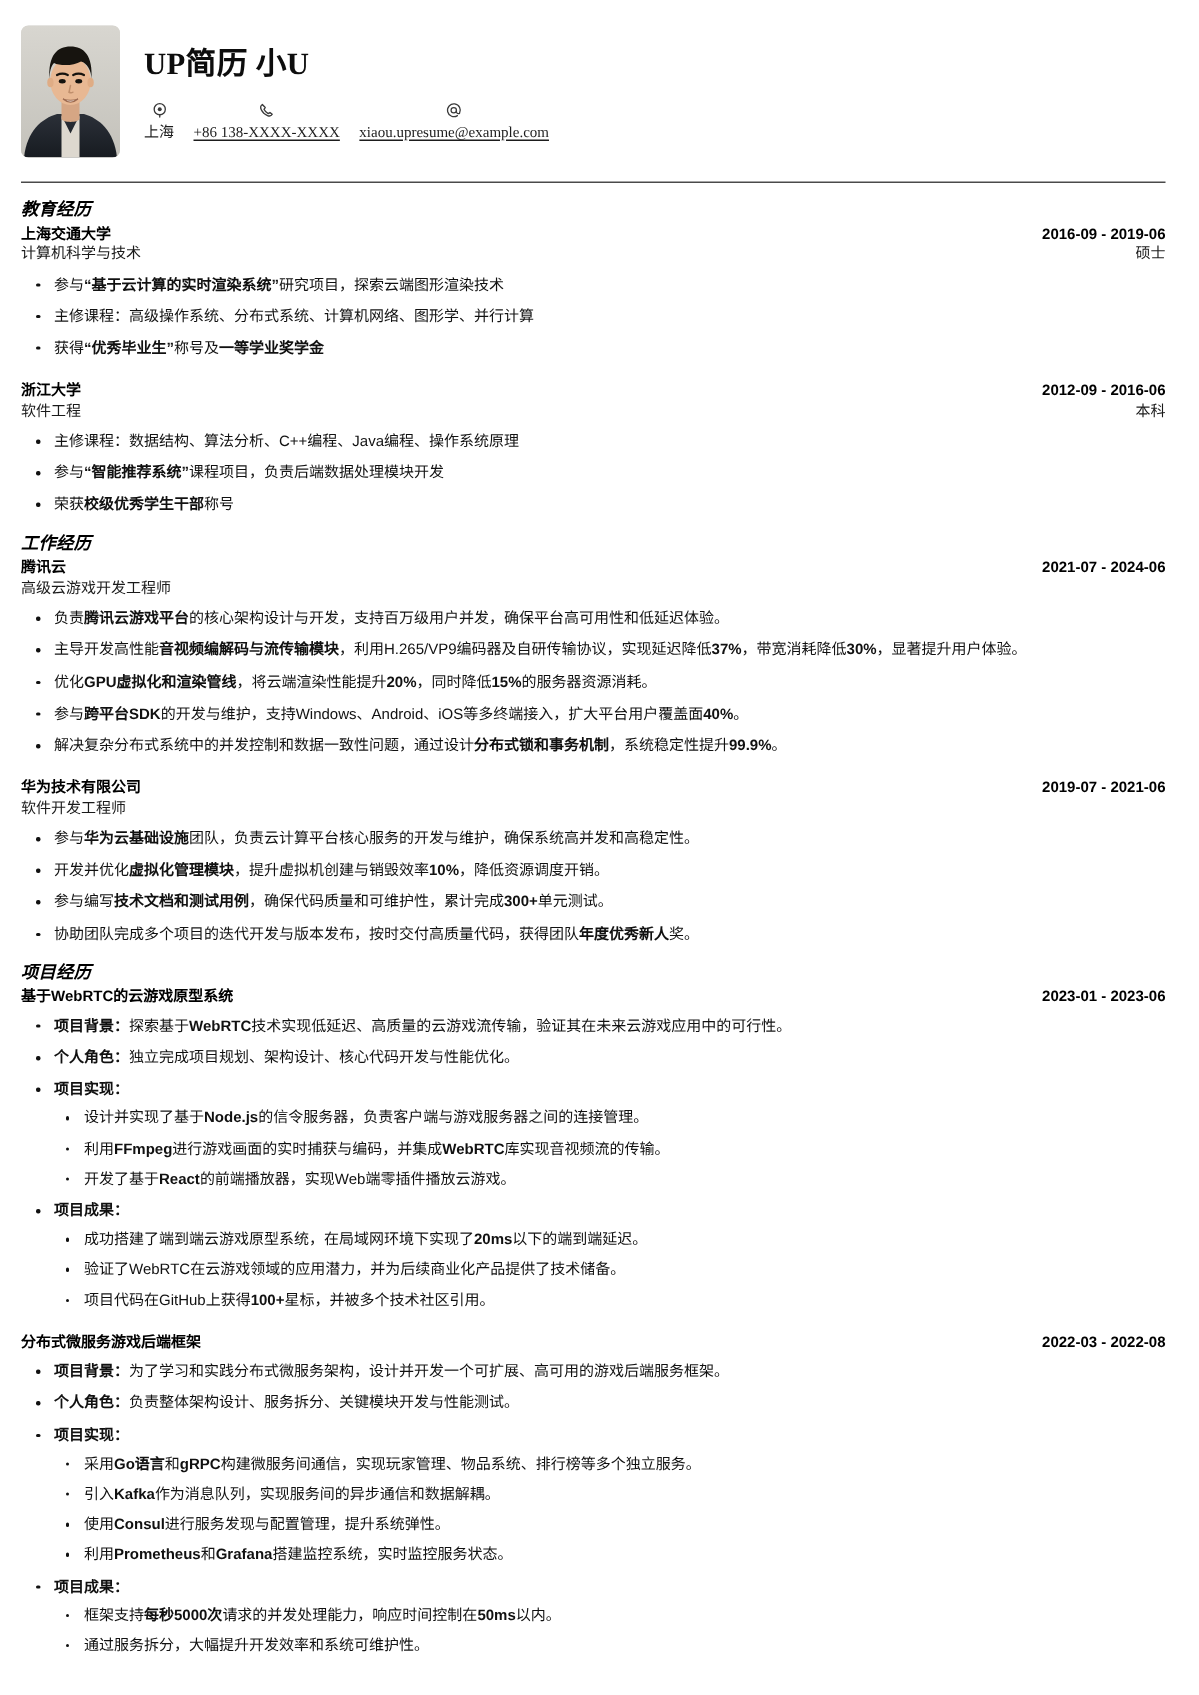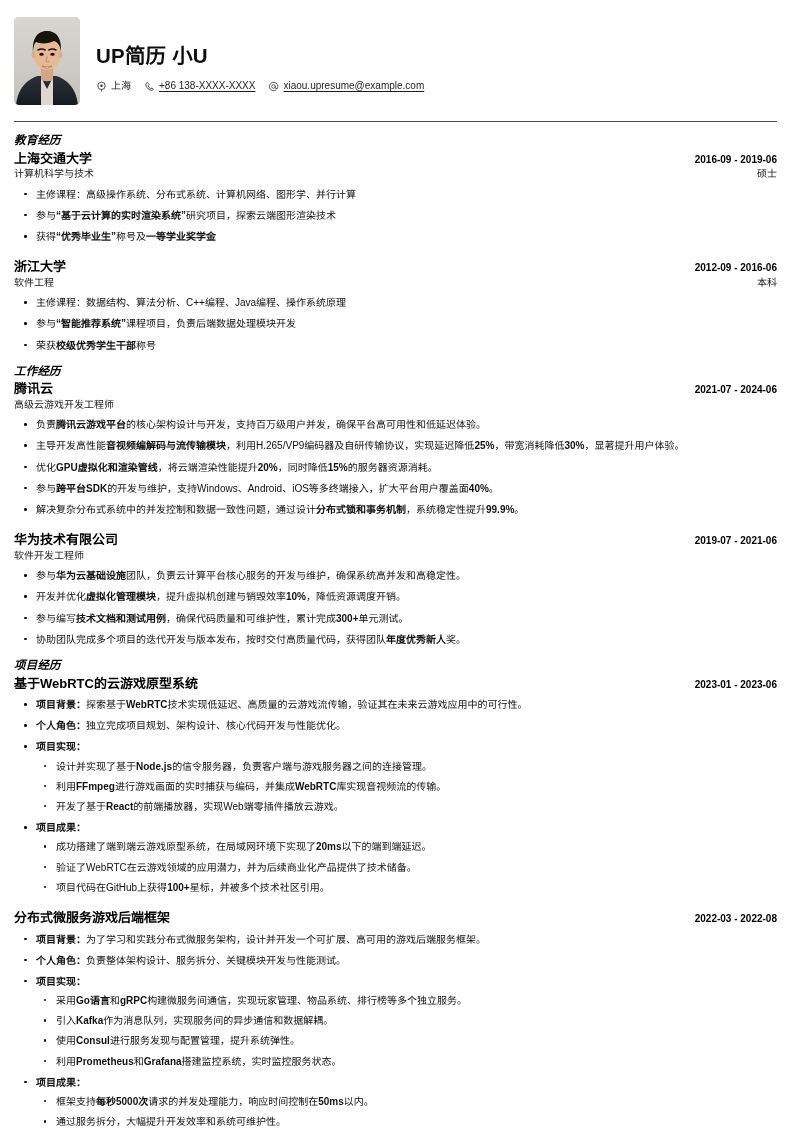--- a/index.html
+++ b/index.html
@@ -20,23 +20,24 @@
     background: #ffffff;
     box-sizing: border-box;
     padding: 0;
     position: relative;
     overflow: hidden;
   }
 
   
   .header {
     display: flex;
-    align-items: center;
+    align-items: flex-start;
     padding: 17px 22px 0 14px;
     gap: 16px;
+    font-family: Liberation Serif, serif;
   }
   .avatar {
     width: 66px;
     height: 88px;
     border-radius: 5px;
     flex: 0 0 auto;
     overflow: hidden;
     position: relative;
     background: #cfcdc7;
   }
@@ -63,20 +64,21 @@
     gap: 0px;
     font-size: 10px;
     color: #1d1d1d;
     line-height: 1.2;
   }
   .contact {
     display: inline-flex;
     align-items: center;
     gap: 4px;
     margin-right: 13px;
+    flex-direction: column;
   }
   .contact .ci {
     display: inline-flex;
     align-items: center;
     justify-content: center;
     width: 11px;
     height: 11px;
     flex: 0 0 auto;
     color: #3a3a3a;
   }
@@ -115,21 +117,21 @@
   .entry { margin-top: 0; }
   .entry + .entry { margin-top: 14px; }
 
   .entry-head {
     display: flex;
     justify-content: space-between;
     align-items: baseline;
     gap: 12px;
   }
   .entry-org {
-    font-size: 13px;
+    font-size: 10px;
     font-weight: 700;
     color: #000000;
     line-height: 1.35;
   }
   .entry-date {
     font-size: 10px;
     font-weight: 700;
     color: #000000;
     white-space: nowrap;
     line-height: 1.35;
@@ -304,22 +306,22 @@
           <div class="entry">
             <div class="entry-head">
               <div class="entry-org">上海交通大学</div>
               <div class="entry-date">2016-09 - 2019-06</div>
             </div>
             <div class="entry-sub">
               <div class="entry-role">计算机科学与技术</div>
               <div class="entry-degree">硕士</div>
             </div>
             <ul class="bullets">
+              <li><span>参与</span><span class="b">“基于云计算的实时渲染系统”</span><span>研究项目，探索云端图形渲染技术</span></li>
               <li><span>主修课程：高级操作系统、分布式系统、计算机网络、图形学、并行计算</span></li>
-              <li><span>参与</span><span class="b">“基于云计算的实时渲染系统”</span><span>研究项目，探索云端图形渲染技术</span></li>
               <li><span>获得</span><span class="b">“优秀毕业生”</span><span>称号及</span><span class="b">一等学业奖学金</span></li>
             </ul>
           </div>
           <div class="entry">
             <div class="entry-head">
               <div class="entry-org">浙江大学</div>
               <div class="entry-date">2012-09 - 2016-06</div>
             </div>
             <div class="entry-sub">
               <div class="entry-role">软件工程</div>
@@ -341,21 +343,21 @@
             <div class="entry-head">
               <div class="entry-org">腾讯云</div>
               <div class="entry-date">2021-07 - 2024-06</div>
             </div>
             <div class="entry-sub">
               <div class="entry-role">高级云游戏开发工程师</div>
               <div class="entry-degree"></div>
             </div>
             <ul class="bullets">
               <li><span>负责</span><span class="b">腾讯云游戏平台</span><span>的核心架构设计与开发，支持百万级用户并发，确保平台高可用性和低延迟体验。</span></li>
-              <li><span>主导开发高性能</span><span class="b">音视频编解码与流传输模块</span><span>，利用H.265/VP9编码器及自研传输协议，实现延迟降低</span><span class="b">25%</span><span>，带宽消耗降低</span><span class="b">30%</span><span>，显著提升用户体验。</span></li>
+              <li><span>主导开发高性能</span><span class="b">音视频编解码与流传输模块</span><span>，利用H.265/VP9编码器及自研传输协议，实现延迟降低</span><span class="b">37%</span><span>，带宽消耗降低</span><span class="b">30%</span><span>，显著提升用户体验。</span></li>
               <li><span>优化</span><span class="b">GPU虚拟化和渲染管线</span><span>，将云端渲染性能提升</span><span class="b">20%</span><span>，同时降低</span><span class="b">15%</span><span>的服务器资源消耗。</span></li>
               <li><span>参与</span><span class="b">跨平台SDK</span><span>的开发与维护，支持Windows、Android、iOS等多终端接入，扩大平台用户覆盖面</span><span class="b">40%</span><span>。</span></li>
               <li><span>解决复杂分布式系统中的并发控制和数据一致性问题，通过设计</span><span class="b">分布式锁和事务机制</span><span>，系统稳定性提升</span><span class="b">99.9%</span><span>。</span></li>
             </ul>
           </div>
           <div class="entry">
             <div class="entry-head">
               <div class="entry-org">华为技术有限公司</div>
               <div class="entry-date">2019-07 - 2021-06</div>
             </div>

